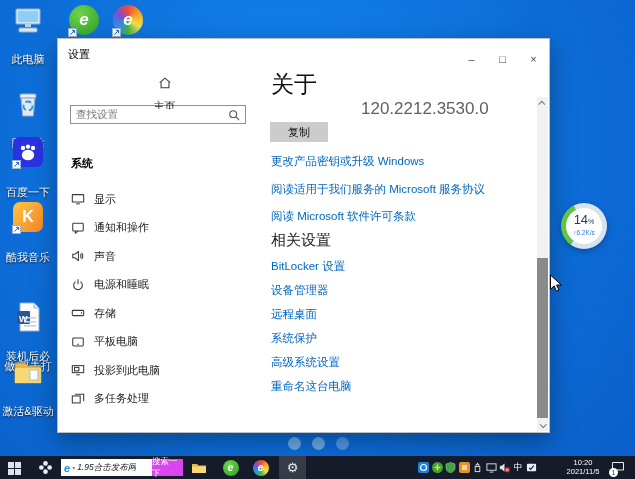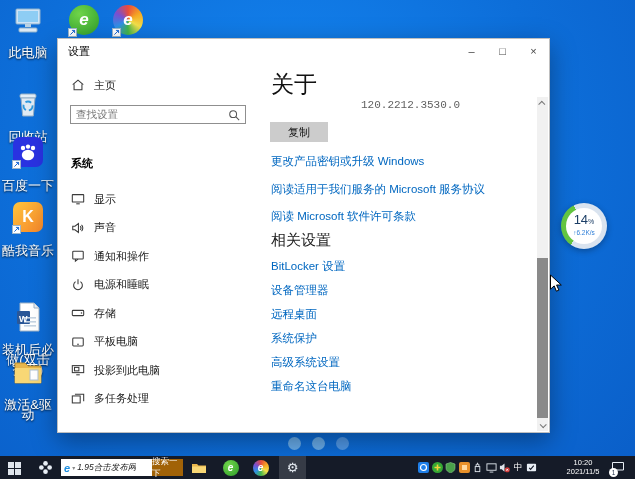--- a/index.html
+++ b/index.html
@@ -3,60 +3,60 @@
 <meta charset="utf-8">
 <style>
   * { margin:0; padding:0; box-sizing:border-box; }
   body { font-family:"Liberation Sans","DejaVu Sans",sans-serif; }
   .screen { position:relative; width:635px; height:479px; overflow:hidden;
     background:radial-gradient(circle at 45% 30%, #1486f2 0%, #0d6ed9 55%, #0a5ec8 100%); }
 
   
   .dicon { position:absolute; width:52px; text-align:center; cursor:default; }
   .dicon .art { position:relative; width:32px; height:32px; margin:0 auto; }
-  .dicon .lbl { margin-top:12px; font-size:13px; line-height:10px; color:#fff;
+  .dicon .lbl { margin-top:18px; font-size:11px; line-height:10px; color:#fff;
     text-shadow:0 1px 2px rgba(0,0,0,.85); }
   .shortcut { position:absolute; left:0; bottom:0; width:9px; height:9px; background:#fff;
     border:1px solid #9db6cc; display:flex; align-items:center; justify-content:center; }
   .rbox { width:30px; height:30px; margin:1px auto; border-radius:7px; position:relative;
     display:flex; align-items:center; justify-content:center; }
   .baidu-bg { background:#2932e1; }
   .kuwo-bg { background:linear-gradient(135deg,#ffc53d,#f5862a); color:#fff;
     font-weight:bold; font-size:16px; }
   .ebadge { width:30px; height:30px; margin:1px auto; border-radius:50%;
     display:flex; align-items:center; justify-content:center;
     color:#fff; font-size:17px; font-weight:bold; font-style:italic; }
   .e-green { background:radial-gradient(circle at 35% 30%, #6fd44a, #2f9e2b); }
   .e-color { background:conic-gradient(#e84b3c,#f5a623,#f3e04a,#43b54a,#2f8fe8,#7a4fd0,#e84b3c); }
 
   
   .win { position:absolute; left:57px; top:38px; width:493px; height:395px; background:#fff;
     border:1px solid rgba(0,0,0,.25); box-shadow:0 8px 24px rgba(0,0,0,.35); }
-  .titlebar { position:absolute; left:0; top:0; right:0; height:24px; display:flex; align-items:center; }
+  .titlebar { position:absolute; left:0; top:8px; right:0; height:24px; display:flex; }
   .titlebar .t { font-size:11px; color:#000; margin-left:10px; }
   .caps { position:absolute; right:0; top:0; display:flex; }
   .cap { width:31px; height:24px; display:flex; align-items:center; justify-content:center;
     font-size:11px; color:#444; }
   .sidebar { position:absolute; left:0; top:24px; width:200px; bottom:0; }
   .home-row { display:flex; align-items:center; margin:13px 0 0 13px; height:18px;
-    font-size:11px; color:#1b1b1b; gap:9px; }
+    font-size:11px; color:#1b1b1b; gap:9px;flex-direction:column; }
   .sbox { margin:11px 12px 0 12px; height:19px; border:1px solid #8f8f8f; background:#fff;
     display:flex; align-items:center; padding:0 5px; }
   .sbox input { flex:1; border:none; outline:none; font-size:10.5px; color:#333;
     font-family:Liberation Serif, serif; min-width:0; }
   .section { margin:32px 0 0 13px; font-size:11px; font-weight:bold; color:#000; }
   .items { margin-top:14px; }
   .srow { display:flex; align-items:center; height:28.5px; padding-left:13px; gap:9px;
     font-size:11px; color:#1b1b1b; }
   .srow svg, .home-row svg { flex:0 0 auto; }
 
   .content { position:absolute; left:200px; top:0; right:18px; bottom:0; }
   .c-abs { position:absolute; left:13px; }
   .h1 { font-size:23px; font-weight:300; color:#111; }
-  .ver { font-size:11px; color:#5f5f5f;font-family:Liberation Mono, monospace; }
+  .ver { font-size:17px; color:#5f5f5f; }
   .copy { width:58px; height:20px; background:#cccccc; border:none; font-size:11px;
     color:#111; font-family:inherit; }
   .lnk { font-size:11.5px; color:#0067c0; text-decoration:none; display:block; }
   .h2 { font-size:15px; font-weight:400; color:#1b1b1b; }
 
   .sbar { position:absolute; right:1px; top:58px; width:11px; bottom:1px; background:#f1f1f1; }
   .sbtn { position:absolute; left:0; width:11px; height:12px; display:flex;
     align-items:center; justify-content:center; }
   .chev { width:5px; height:5px; border-left:1px solid #777; border-top:1px solid #777; }
   .up { top:0; } .up .chev { transform:rotate(45deg) translateY(1px); }
@@ -79,21 +79,21 @@
   .bar > * { position:absolute; }
   .startlogo { left:8px; top:6px; width:13px; height:13px; display:grid;
     grid-template-columns:6px 6px; grid-template-rows:6px 6px; gap:1px; }
   .startlogo span { background:#dfe5ec; }
   .tb-ico { top:3px; width:17px; height:17px; display:flex; align-items:center; justify-content:center; }
   .tsearch { left:61px; top:3px; width:91px; height:17px; background:#fff; display:flex;
     align-items:center; padding:0 3px; gap:2px; }
   .tsearch .e { color:#1f8fe0; font-weight:bold; font-style:italic; font-size:11px; }
   .tsearch .car { color:#888; font-size:6px; }
   .tsearch .q { font-size:8.5px; color:#222; white-space:nowrap; overflow:hidden;font-style:italic; }
-  .tgo { left:152px; top:3px; width:31px; height:17px; background:#a16207; color:#fff;
+  .tgo { left:152px; top:3px; width:31px; height:17px; background:#d946ef; color:#fff;
     font-size:8.5px; display:flex; align-items:center; justify-content:center; }
   .gearbtn { left:279px; top:0; width:27px; height:23px; background:rgba(255,255,255,.14);
     display:flex; align-items:center; justify-content:center; color:#e8eef5; font-size:13px; }
   .tray { right:98px; top:6px; display:flex; gap:2.5px; align-items:center; }
   .tray .ti { width:11px; height:11px; display:flex; align-items:center; justify-content:center; }
   .ime { color:#fff; font-size:9px; }
   .clock { right:28px; top:3px; width:48px; text-align:center; color:#fff;
     font-size:7.5px; line-height:8.5px; }
   .notif { right:6px; top:4px; width:18px; height:15px; }
   .nbadge { position:absolute; left:-2px; bottom:-2px; width:9px; height:9px; border-radius:50%;
@@ -246,32 +246,32 @@
       <div class="items">
         <div class="srow">
           <svg width="14" height="14" viewBox="0 0 16 16" fill="none" stroke="#3a3a3a" stroke-width="1.2">
               <rect x="1.5" y="3" width="13" height="8.5" rx="0.5"></rect>
               <path d="M6 13.5 H10"></path>
             </svg>
           <span>显示</span>
         </div>
         <div class="srow">
           <svg width="14" height="14" viewBox="0 0 16 16" fill="none" stroke="#3a3a3a" stroke-width="1.2">
+              <rect x="2" y="2.5" width="12" height="9" rx="1"></rect>
+              <path d="M5 11.5 V14 L8 11.5"></path>
+            </svg>
+          <span>通知和操作</span>
+        </div>
+        <div class="srow">
+          <svg width="14" height="14" viewBox="0 0 16 16" fill="none" stroke="#3a3a3a" stroke-width="1.2">
               <path d="M2 6 H4.5 L8.5 3 V13 L4.5 10 H2 Z"></path>
               <path d="M10.5 6 C11.8 7.2,11.8 8.8,10.5 10"></path>
               <path d="M12 4.5 C14 6.2,14 9.8,12 11.5"></path>
             </svg>
           <span>声音</span>
-        </div>
-        <div class="srow">
-          <svg width="14" height="14" viewBox="0 0 16 16" fill="none" stroke="#3a3a3a" stroke-width="1.2">
-              <rect x="2" y="2.5" width="12" height="9" rx="1"></rect>
-              <path d="M5 11.5 V14 L8 11.5"></path>
-            </svg>
-          <span>通知和操作</span>
         </div>
         <div class="srow">
           <svg width="14" height="14" viewBox="0 0 16 16" fill="none" stroke="#3a3a3a" stroke-width="1.2">
               <path d="M5.2 4.2 A5 5 0 1 0 10.8 4.2"></path>
               <path d="M8 1.5 V7"></path>
             </svg>
           <span>电源和睡眠</span>
         </div>
         <div class="srow">
           <svg width="14" height="14" viewBox="0 0 16 16" fill="none" stroke="#3a3a3a" stroke-width="1.2">

